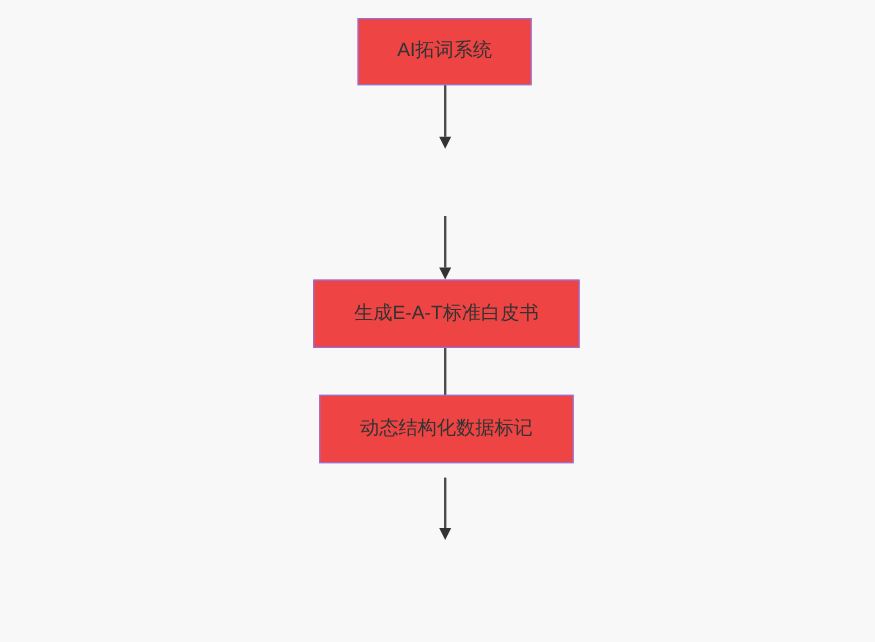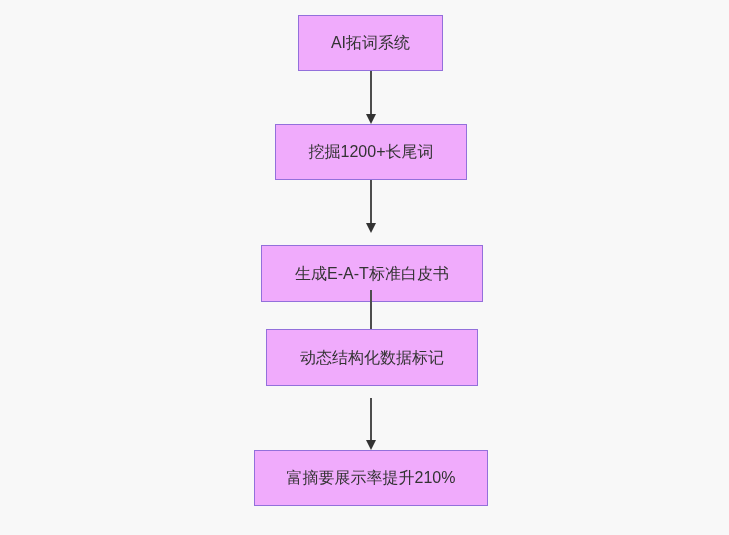--- a/index.html
+++ b/index.html
@@ -11,35 +11,35 @@
     position: relative;
     width: 729px;
     height: 535px;
     background: #f8f8f8;
     overflow: hidden;
     font-family: "Liberation Sans", "DejaVu Sans", sans-serif;
   }
   .node {
     position: absolute;
     box-sizing: border-box;
-    background: #f0abfc;
+    background: #ef4444;
     border: 1px solid #9370DB;
     display: flex;
     align-items: center;
     justify-content: center;
     text-align: center;
     color: #333333;
     font-size: 16px;
     line-height: 1.2;
   }
   .node span { display: inline-block; }
   
   .n1 { left: 298px; top: 15px;  width: 145px; height: 56px; }
   .n2 { left: 275px; top: 124px; width: 192px; height: 56px; }
-  .n3 { left: 261px; top: 233px; width: 222px; height: 57px; margin-top: 12px; }
+  .n3 { left: 261px; top: 233px; width: 222px; height: 57px; }
   .n4 { left: 266px; top: 329px; width: 212px; height: 57px; }
   .n5 { left: 254px; top: 450px; width: 234px; height: 56px; }
   
   .arrow {
     position: absolute;
     width: 12px;
     display: flex;
     flex-direction: column;
     align-items: center;
   }
@@ -68,23 +68,20 @@
 
   <div class="node n1">
     <span>AI拓词系统</span>
   </div>
 
   <div class="arrow a1">
     <div class="shaft"></div>
     <div class="head"></div>
   </div>
 
-  <div class="node n2">
-    <span>挖掘1200+长尾词</span>
-  </div>
 
   <div class="arrow a2">
     <div class="shaft"></div>
     <div class="head"></div>
   </div>
 
   <div class="node n3">
     <span>生成E-A-T标准白皮书</span>
   </div>
 
@@ -95,17 +92,14 @@
 
   <div class="node n4">
     <span>动态结构化数据标记</span>
   </div>
 
   <div class="arrow a4">
     <div class="shaft"></div>
     <div class="head"></div>
   </div>
 
-  <div class="node n5">
-    <span>富摘要展示率提升210%</span>
-  </div>
 
 </div>
 
 </body></html>

